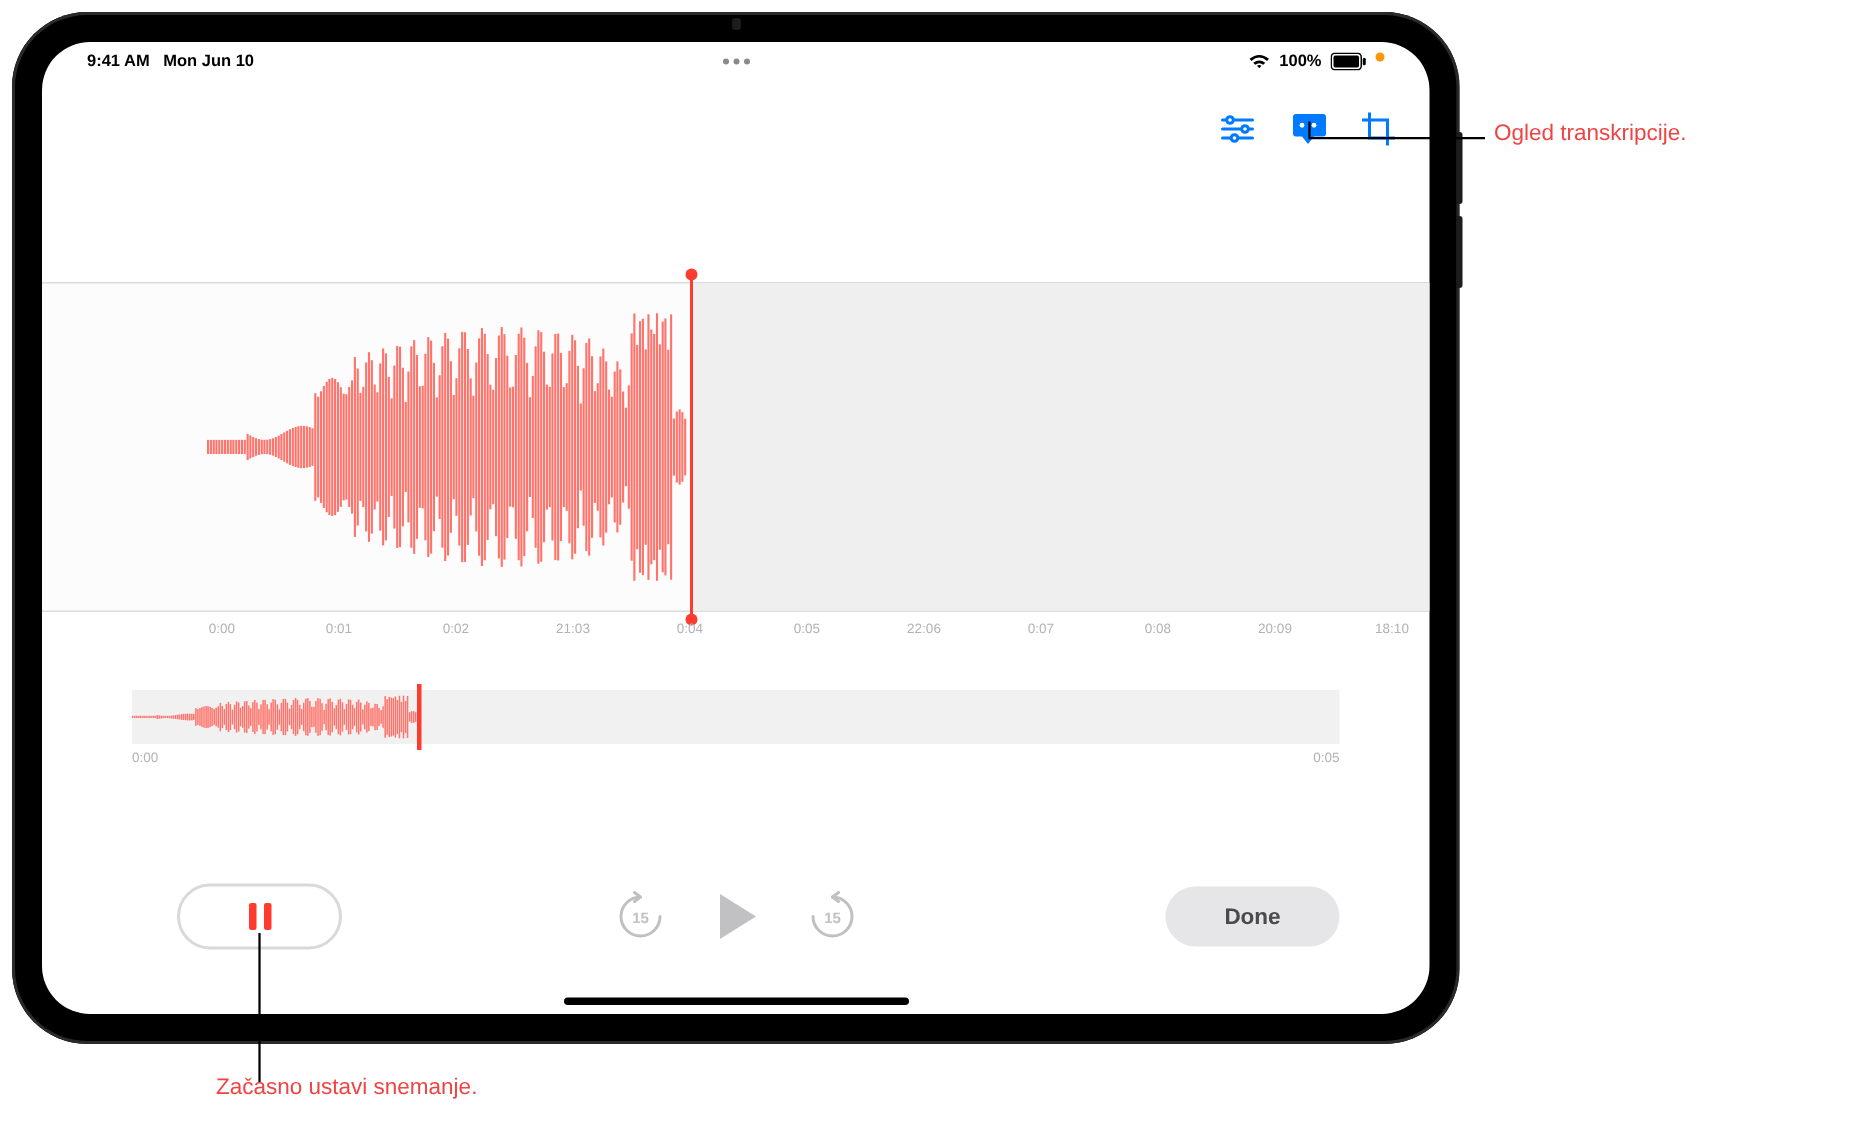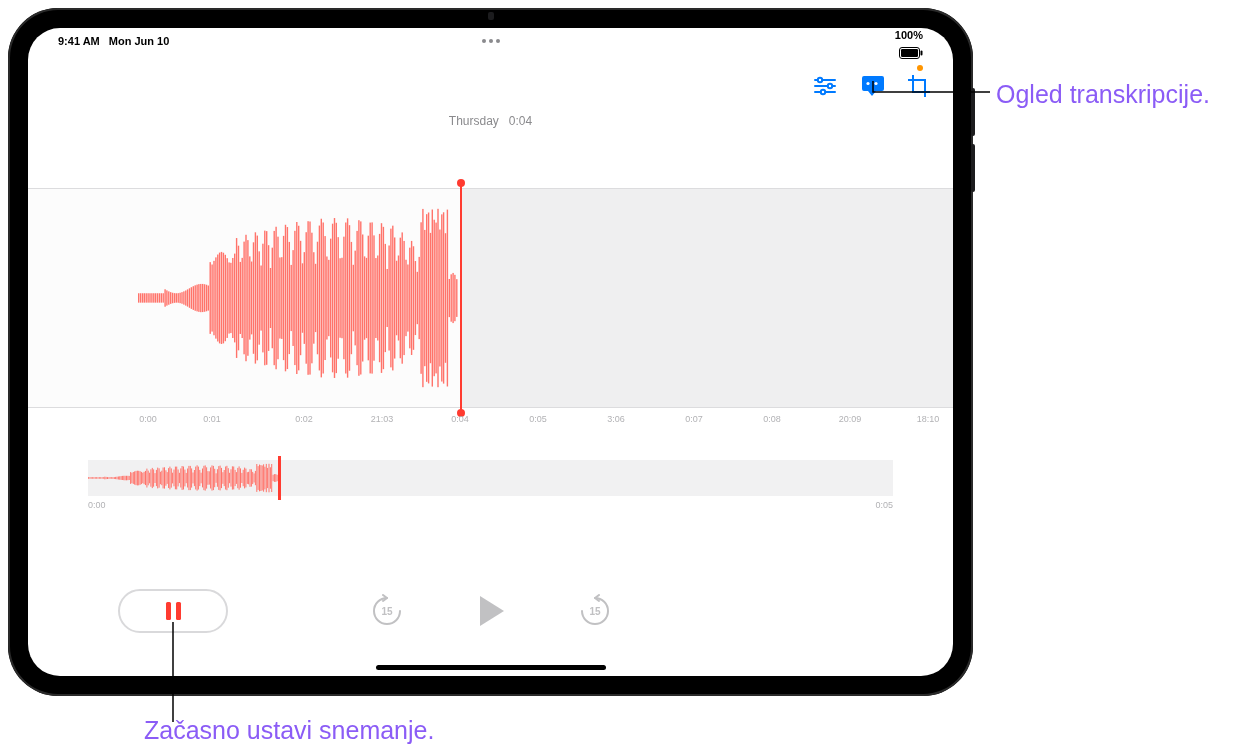--- a/index.html
+++ b/index.html
@@ -67,23 +67,22 @@
     align-items:center;
     justify-content:space-between;
     padding:0 30px;
     font-size:11px;
     font-weight:600;
     color:#000;
   }
   .status-left span{margin-right:6px;}
   .status-right{
     display:flex;
-    align-items:flex-end;
+    align-items:flex-start;
     gap:6px;
-    flex-direction:column;
   }
   .multitask-dots{
     position:absolute;
     left:50%;
     transform:translateX(-50%);
     display:flex;
     gap:3px;
   }
   .multitask-dots i{
     width:4px;height:4px;border-radius:50%;
@@ -254,21 +253,21 @@
     border-radius:1.5px;
     background:var(--red);
     display:block;
   }
   .center-transport{
     position:absolute;
     left:50%; top:50%;
     transform:translate(-50%,-50%);
     display:flex;
     align-items:flex-end;
-    gap:72px;
+    gap:32px;
     color:#c1c1c3;
   }
   .done-btn{
     position:absolute;
     right:60px; top:50%;
     transform:translateY(-50%);
     width:116px; height:40px;
     border-radius:22px;
     background:#e6e6e8;
     color:#4a4a4c;
@@ -285,22 +284,22 @@
     left:50%;
     transform:translateX(-50%);
     width:230px; height:5px;
     border-radius:3px;
     background:#000;
   }
 
   
   .callout{
     position:absolute;
-    font-size:25px;
-    color:#8b5cf6;
+    font-size:15px;
+    color:#ef4444;
     font-family: -apple-system, Helvetica, Arial, sans-serif;
   }
   .callout-1{ left:996px; top:80px; }
   .callout-2{ left:144px; top:716px; }
 
   .callout-line{
     position:absolute;
     stroke:#000;
     stroke-width:1.5;
     fill:none;
@@ -361,25 +360,20 @@
       </svg>
       <svg width="24" height="24" viewBox="0 0 24 24">
         <g stroke="#007aff" stroke-width="2" fill="none" stroke-linecap="square">
           <path d="M6 2 v16 h16"></path>
           <path d="M2 6 h16 v16"></path>
         </g>
       </svg>
     </div>
 
     <div class="title-block">
-      <div class="rec-sub">
-        <span>Thursday</span>
-        &nbsp;
-        <span>0:04</span>
-      </div>
     </div>
 
     <div class="wave-main">
       <div class="gray-ahead"></div>
       <svg class="wave-svg" viewBox="0 0 440 220" preserveAspectRatio="none">
         <g id="wave-bars" transform="translate(0,110)">
             <rect x="110.0" y="-4.8" width="1.4" height="9.5" fill="var(--waveform-red)"></rect>
             <rect x="111.9" y="-4.8" width="1.4" height="9.5" fill="var(--waveform-red)"></rect>
             <rect x="113.8" y="-4.8" width="1.4" height="9.5" fill="var(--waveform-red)"></rect>
             <rect x="115.6" y="-4.8" width="1.4" height="9.5" fill="var(--waveform-red)"></rect>
@@ -549,26 +543,26 @@
             <rect x="424.4" y="-25.3" width="1.4" height="50.6" fill="var(--waveform-red)"></rect>
             <rect x="426.2" y="-23.4" width="1.4" height="46.8" fill="var(--waveform-red)"></rect>
             <rect x="428.1" y="-19.0" width="1.4" height="38.1" fill="var(--waveform-red)"></rect>
           </g>
       </svg>
       <div class="playhead-main"></div>
     </div>
 
     <div class="ruler">
       <div class="tick" style="left:120px">0:00</div>
-      <div class="tick" style="left:184px">0:01</div>
+      <div class="tick" style="left:198px">0:01</div>
       <div class="tick" style="left:276px">0:02</div>
       <div class="tick" style="left:354px">21:03</div>
       <div class="tick" style="left:432px">0:04</div>
       <div class="tick" style="left:510px">0:05</div>
-      <div class="tick" style="left:588px">3:06</div>
+      <div class="tick" style="left:588px">22:06</div>
       <div class="tick" style="left:666px">0:07</div>
       <div class="tick" style="left:744px">0:08</div>
       <div class="tick" style="left:822px">20:09</div>
       <div class="tick" style="left:900px">18:10</div>
     </div>
 
     <div class="wave-strip">
       <svg class="wave-strip-svg" width="200" height="36" viewBox="0 0 200 36" preserveAspectRatio="none">
         <g id="wave-bars-strip" transform="translate(0,18)">
             <rect x="0.0" y="-0.8" width="1" height="1.5" fill="var(--waveform-red)"></rect>
@@ -740,20 +734,21 @@
         </svg>
         <svg width="34" height="34" viewBox="0 0 34 34">
           <g fill="none" stroke="#c1c1c3" stroke-width="2">
             <path d="M17 4 A13 13 0 1 1 4 17" stroke-linecap="round"></path>
             <polyline points="21,1 17,4 21,7" stroke-linecap="round" stroke-linejoin="round"></polyline>
           </g>
           <text x="17" y="21" text-anchor="middle" font-size="10" fill="#c1c1c3" font-weight="600">15</text>
         </svg>
       </div>
 
+      <button class="done-btn">Done</button>
     </div>
 
     <div class="home-indicator"></div>
   </div>
 </div>
 
 <svg class="callout-line" style="left:0;top:0;width:1250px;height:755px;position:absolute;pointer-events:none;">
   <path d="M 873 81 L 873 92 L 990 92"></path>
   <path d="M 173 622 L 173 722"></path>
 </svg>

